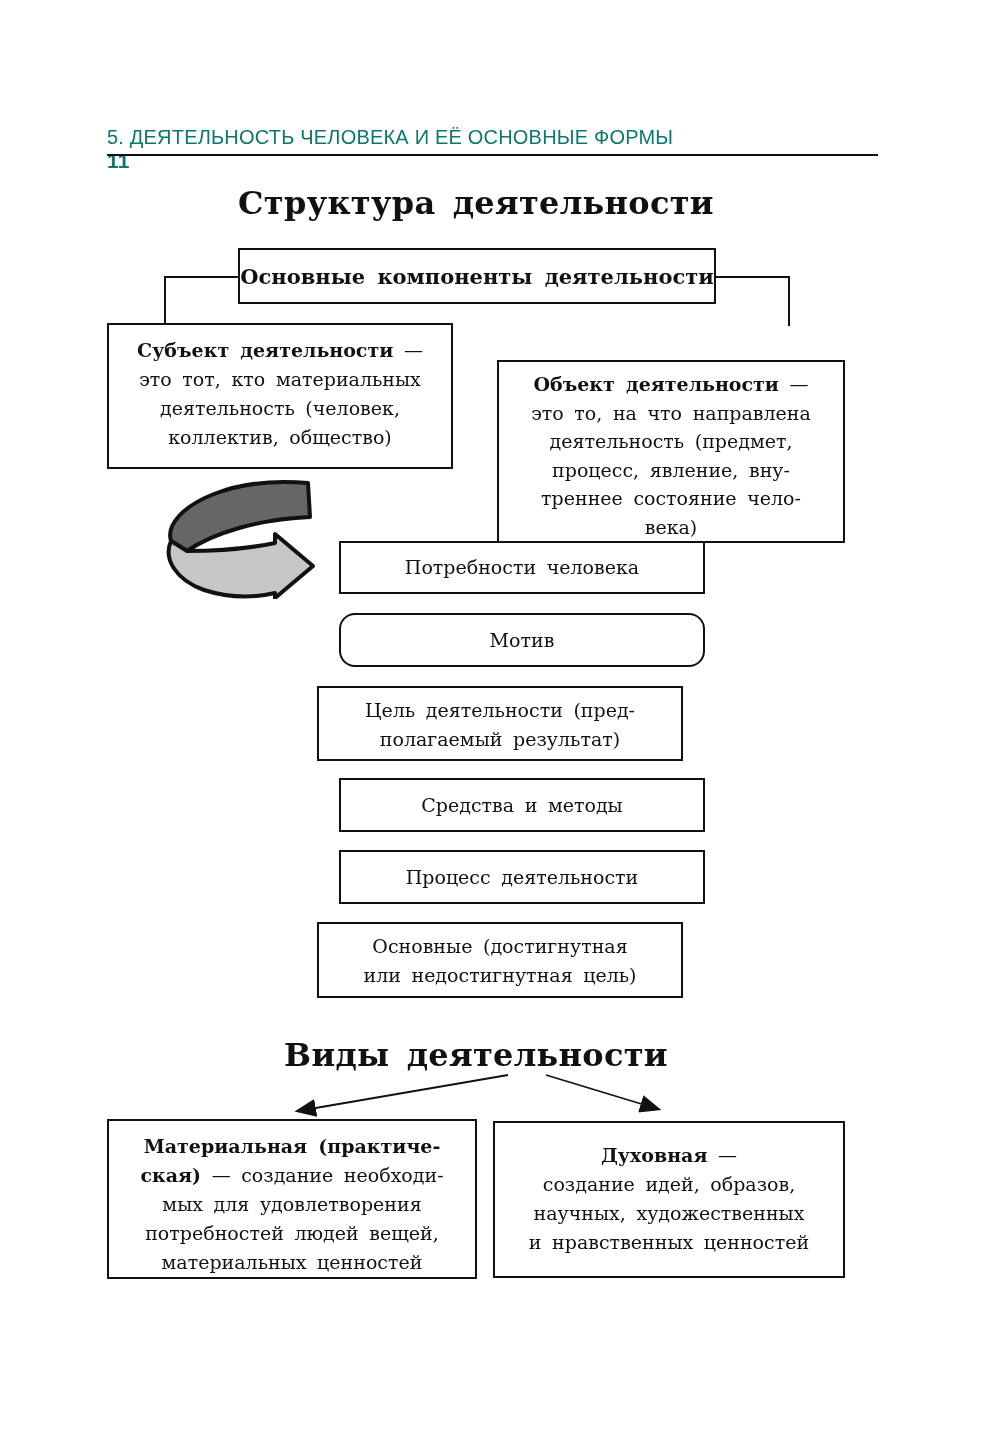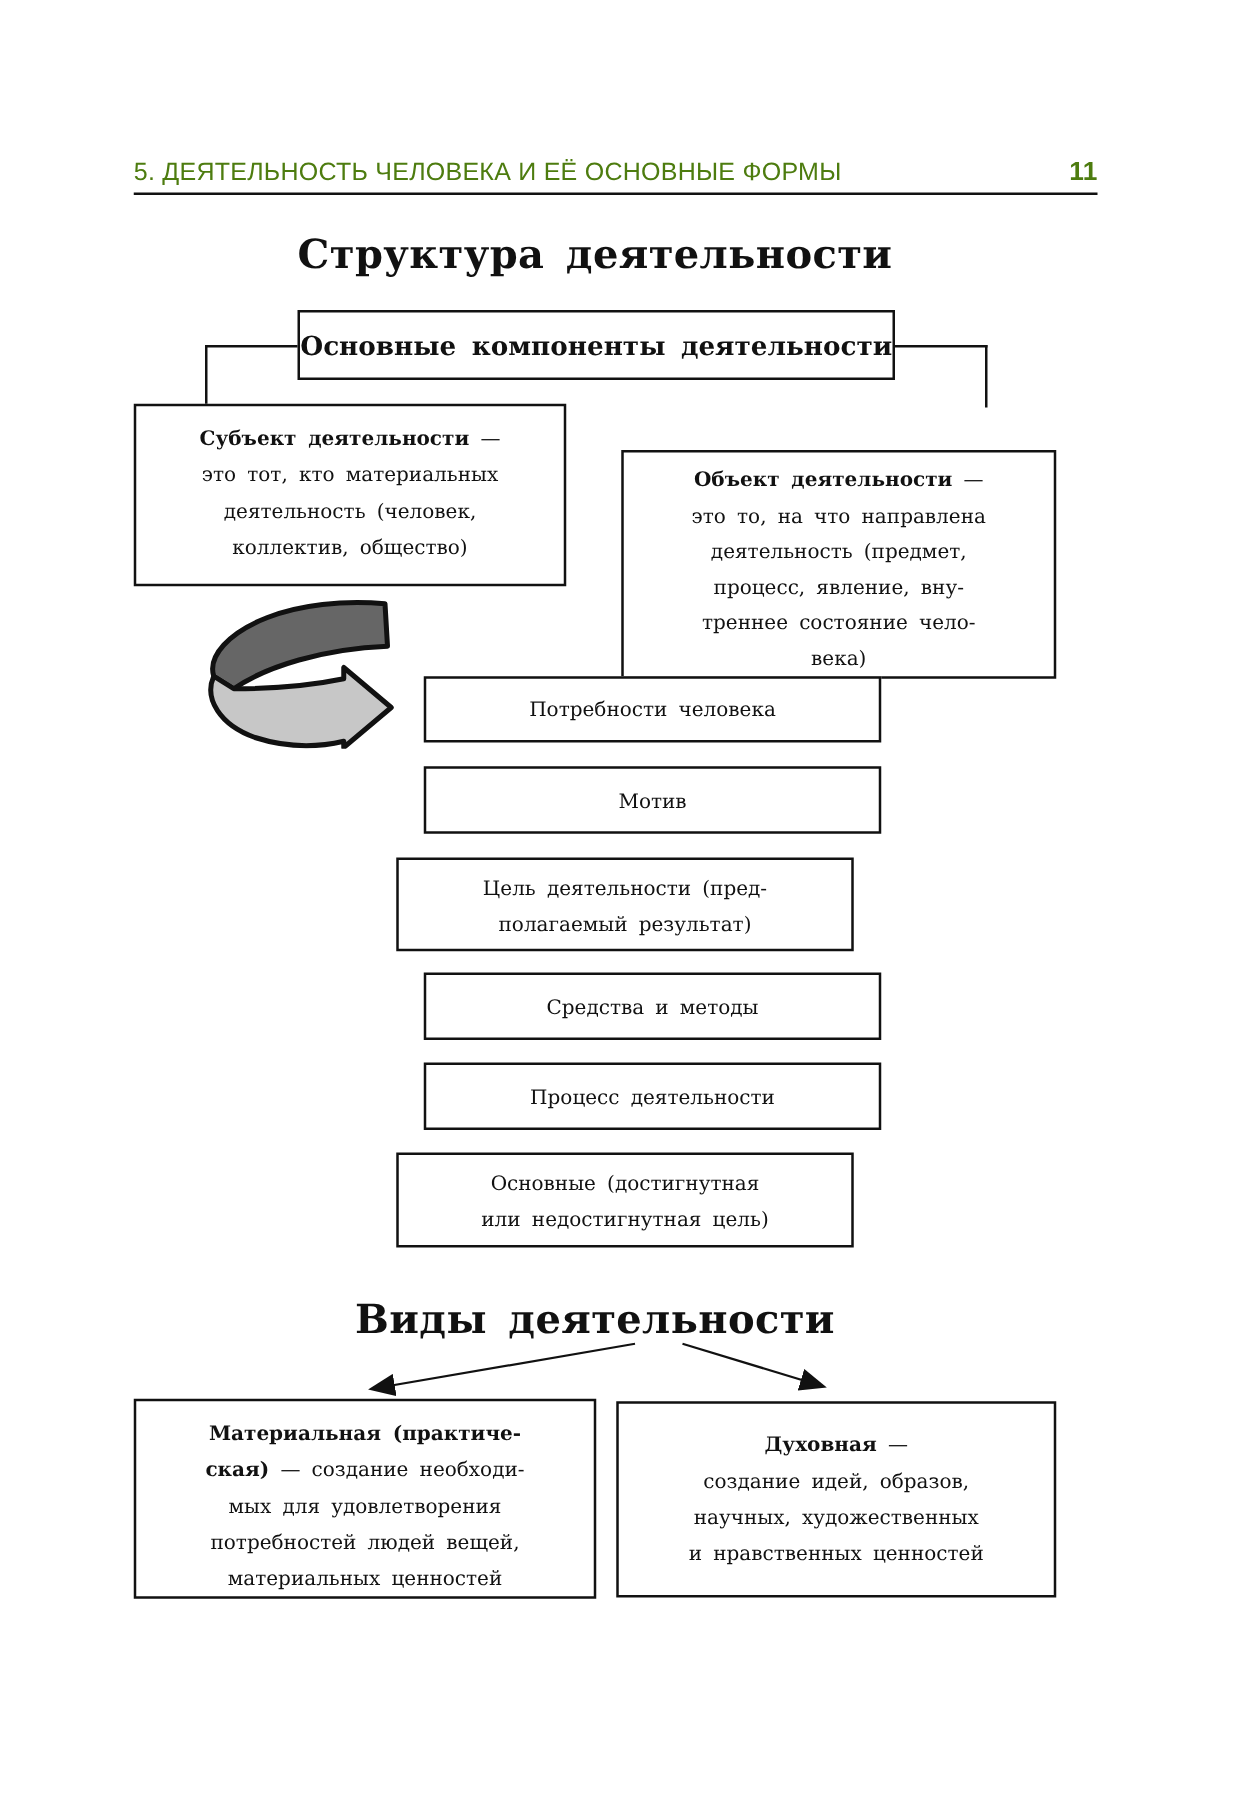--- a/index.html
+++ b/index.html
@@ -2,44 +2,44 @@
 <html lang="ru"><head>
 <meta charset="utf-8">
 <style>
   html,body{margin:0;padding:0;background:#fff;}
   .page{position:relative;width:1000px;height:1439px;background:#ffffff;overflow:hidden;
         font-family:"DejaVu Serif",serif;color:#111;}
 
   
   .hdr{position:absolute;left:107px;top:126px;width:771px;display:flex;
        justify-content:space-between;align-items:baseline;
-       font-family:"Liberation Sans",sans-serif;font-size:20px;letter-spacing:.2px;color:#4d7c0f;}
+       font-family:"Liberation Sans",sans-serif;font-size:20px;letter-spacing:.2px;color:#0f766e;flex-direction:column;}
   .hdr .pnum{font-weight:bold;font-size:21px;}
   .hrule{position:absolute;left:107px;top:154px;width:771px;height:2px;background:#111;}
 
   
   .h1{position:absolute;left:107px;width:738px;text-align:center;
       font-weight:bold;font-size:32px;letter-spacing:.3px;word-spacing:.18em;}
   .h1.t1{top:184px;}
   .h1.t2{top:1036px;}
 
   
   .bx{position:absolute;border:2px solid #111;background:#fff;box-sizing:border-box;
-      text-align:center;font-size:16px;line-height:29px;word-spacing:.24em;}
+      text-align:center;font-size:19px;line-height:29px;word-spacing:.24em;}
   .bx b{font-weight:bold;}
 
   .root{left:238px;top:248px;width:478px;height:56px;display:flex;
         align-items:center;justify-content:center;font-weight:bold;font-size:21px;}
 
   .subj{left:107px;top:323px;width:346px;height:146px;padding:11px 8px 0 8px;}
   .obj {left:497px;top:325px;width:348px;height:183px;padding:8px 6px 0 6px;line-height:28.5px;margin-top:35px;}
 
   .chain{left:317px;width:366px;}
   .c1{top:541px;height:53px;}
-  .c2{top:613px;height:54px;}
+  .c2{top:613px;height:54px;border-radius:16px;}
   .c3{top:686px;height:75px;padding-top:8px;}
   .c4{top:778px;height:54px;}
   .c5{top:850px;height:54px;}
   .c6{top:922px;height:76px;padding-top:8px;}
   .oneline{display:flex;align-items:center;justify-content:center;margin-left:22px;}
 
   .mat{left:107px;top:1119px;width:370px;height:160px;padding:11px 8px 0 8px;}
   .spi{left:493px;top:1121px;width:352px;height:157px;padding:18px 6px 0 6px;}
 
   

